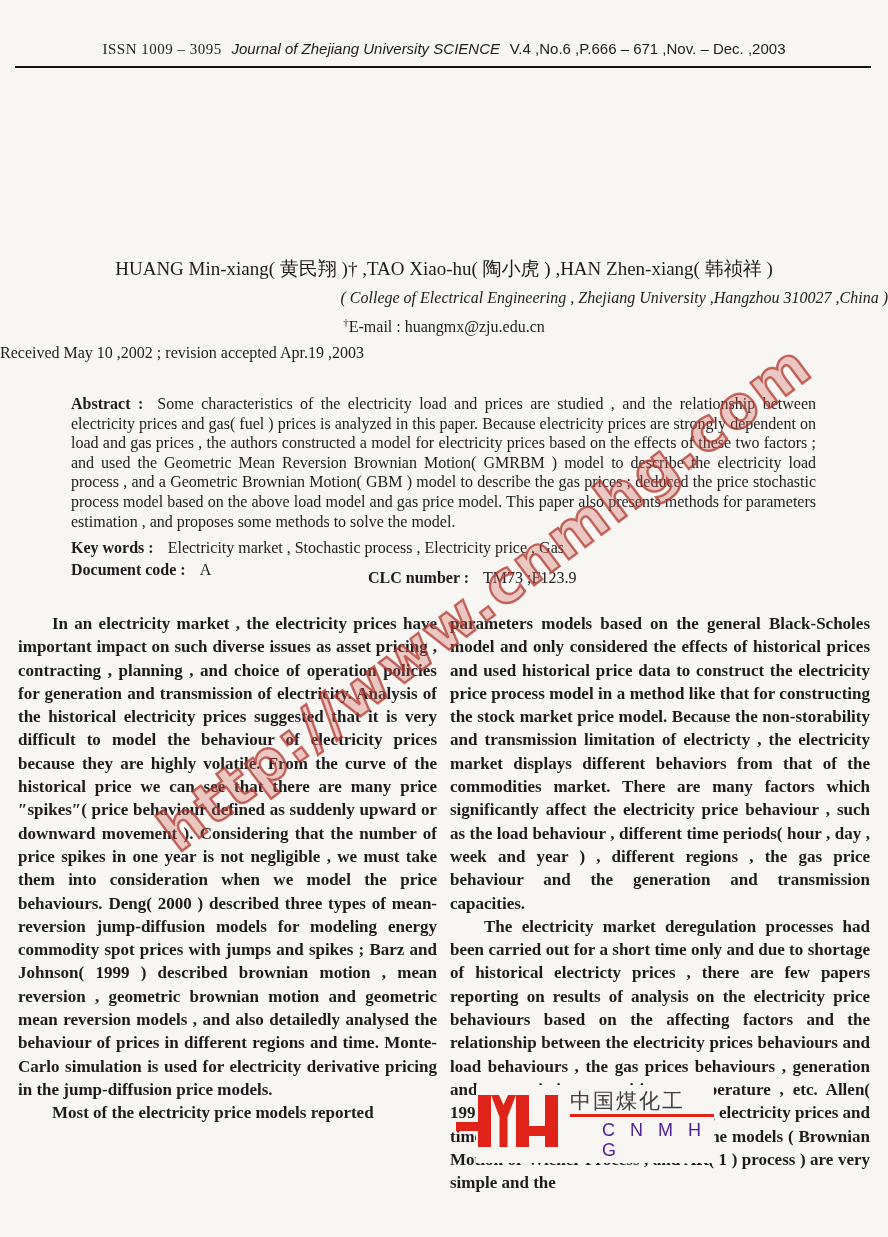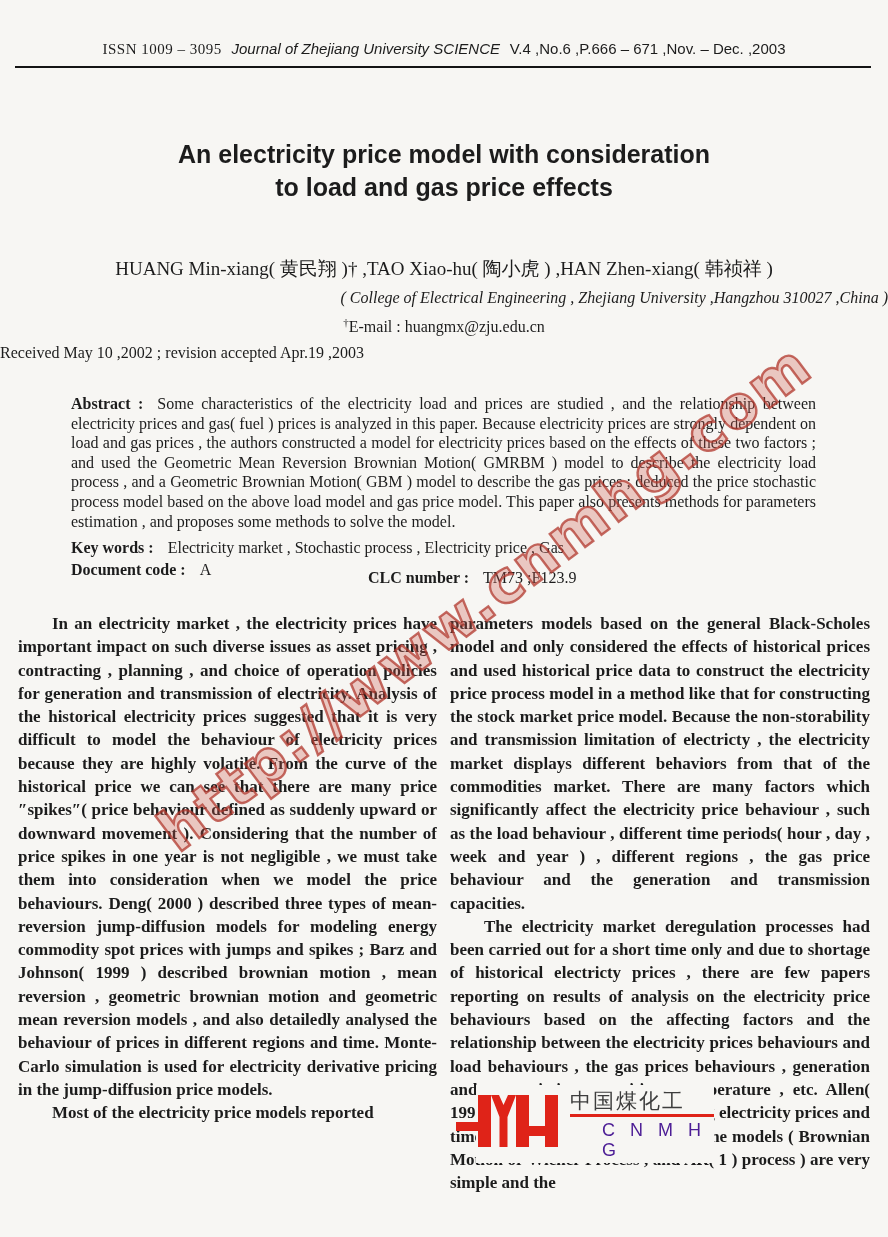--- a/index.html
+++ b/index.html
@@ -67,24 +67,20 @@
 
 <div class="page">
 
   <div class="hdr hdr2">
     <span class="issn">ISSN 1009 – 3095</span>
     <span class="journal">Journal of Zhejiang University SCIENCE</span>
     <span class="issue">V.4 ,No.6 ,P.666 – 671 ,Nov. – Dec. ,2003</span>
   </div>
   <div class="rule"></div>
 
-  <div class="title">
-    <div>An electricity price model with consideration</div>
-    <div>to load and gas price effects</div>
-  </div>
 
   <div class="authors">HUANG Min-xiang( 黄民翔 )† ,TAO Xiao-hu( 陶小虎 ) ,HAN Zhen-xiang( 韩祯祥 )</div>
   <div class="affil">( College of Electrical Engineering , Zhejiang University ,Hangzhou 310027 ,China )</div>
   <div class="email">
     <span class="sup">†</span><span>E-mail : huangmx@zju.edu.cn</span>
   </div>
   <div class="received">Received May 10 ,2002 ; revision accepted Apr.19 ,2003</div>
 
   <div class="abstract">
     <span class="blabel">Abstract :</span><span class="sp2"></span><span>Some characteristics of the electricity load and prices are studied , and the relationship between electricity prices and gas( fuel ) prices is analyzed in this paper. Because electricity prices are strongly dependent on load and gas prices , the authors constructed a model for electricity prices based on the effects of these two factors ; and used the Geometric Mean Reversion Brownian Motion( GMRBM ) model to describe the electricity load process , and a Geometric Brownian Motion( GBM ) model to describe the gas prices ; deduced the price stochastic process model based on the above load model and gas price model. This paper also presents methods for parameters estimation , and proposes some methods to solve the model.</span>

